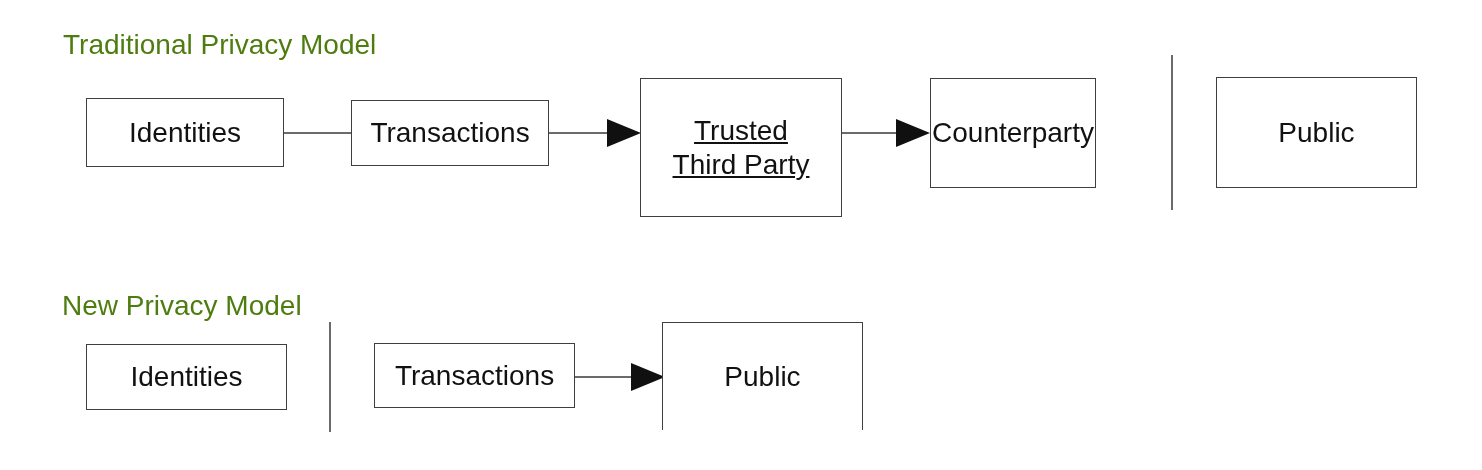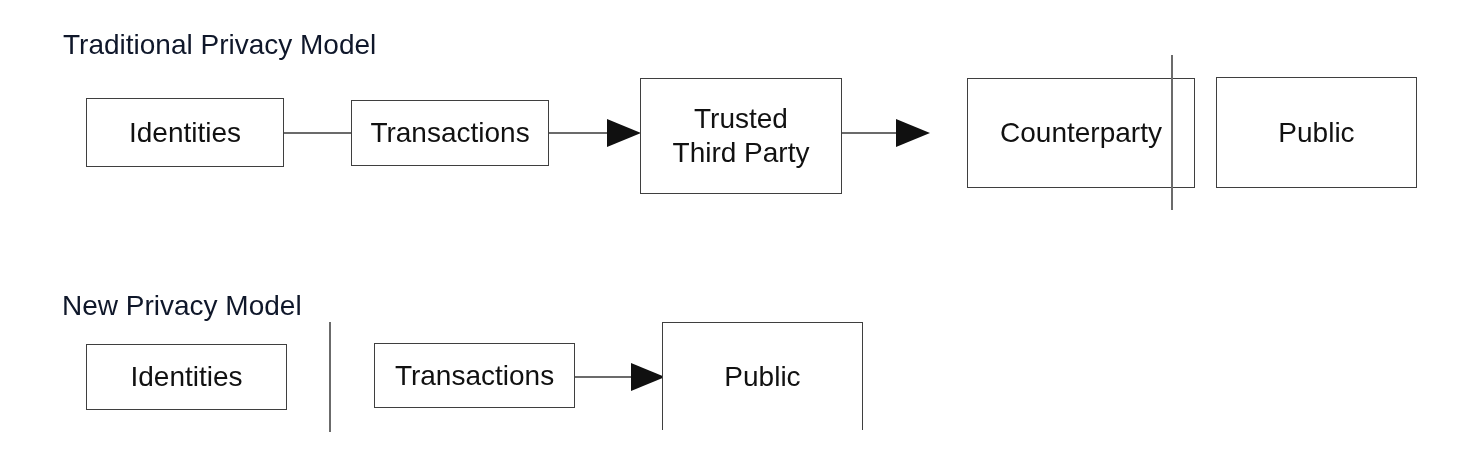--- a/index.html
+++ b/index.html
@@ -13,21 +13,21 @@
     height: 470px;
     background: #ffffff;
     font-family: "Liberation Sans", sans-serif;
     color: #111111;
     overflow: hidden;
   }
   .diagram-title {
     position: absolute;
     font-size: 28px;
     line-height: 34px;
-    color: #0f172a;
+    color: #4d7c0f;
     white-space: nowrap;
   }
   .box {
     position: absolute;
     box-sizing: border-box;
     border: 1.5px solid #3f3f3f;
     background: #ffffff;
     display: flex;
     align-items: center;
     justify-content: center;
@@ -79,28 +79,28 @@
 
     <div class="hline" style="left:284px; top:132px; width:67px;"></div>
 
     <div class="box" style="left:351px; top:100px; width:198px; height:66px;">
       <span class="label">Transactions</span>
     </div>
 
     <div class="hline" style="left:549px; top:132px; width:59px;"></div>
     <div class="arrowhead" style="left:607px; top:119px;"></div>
 
-    <div class="box" style="left:640px; top:78px; width:202px; height:116px;">
+    <div class="box" style="left:640px; top:78px; width:202px; height:139px;text-decoration:underline;">
       <span class="label wrap-narrow">Trusted Third Party</span>
     </div>
 
     <div class="hline" style="left:842px; top:132px; width:55px;"></div>
     <div class="arrowhead" style="left:896px; top:119px;"></div>
 
-    <div class="box" style="left:967px; top:78px; width:228px; height:110px;">
+    <div class="box" style="left:930px; top:78px; width:166px; height:110px;">
       <span class="label">Counterparty</span>
     </div>
 
     <div class="vline" style="left:1171px; top:55px; height:155px;"></div>
 
     <div class="box" style="left:1216px; top:77px; width:201px; height:111px;">
       <span class="label">Public</span>
     </div>
 
   </div>

